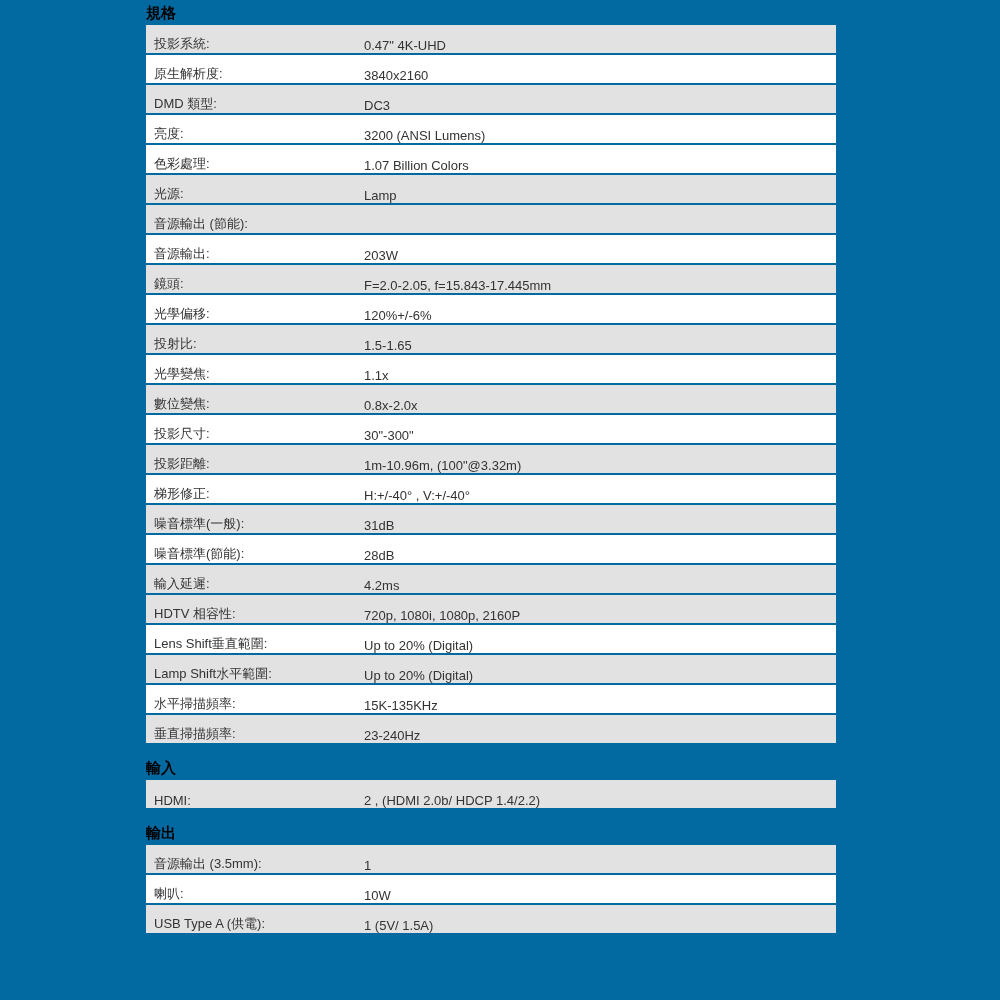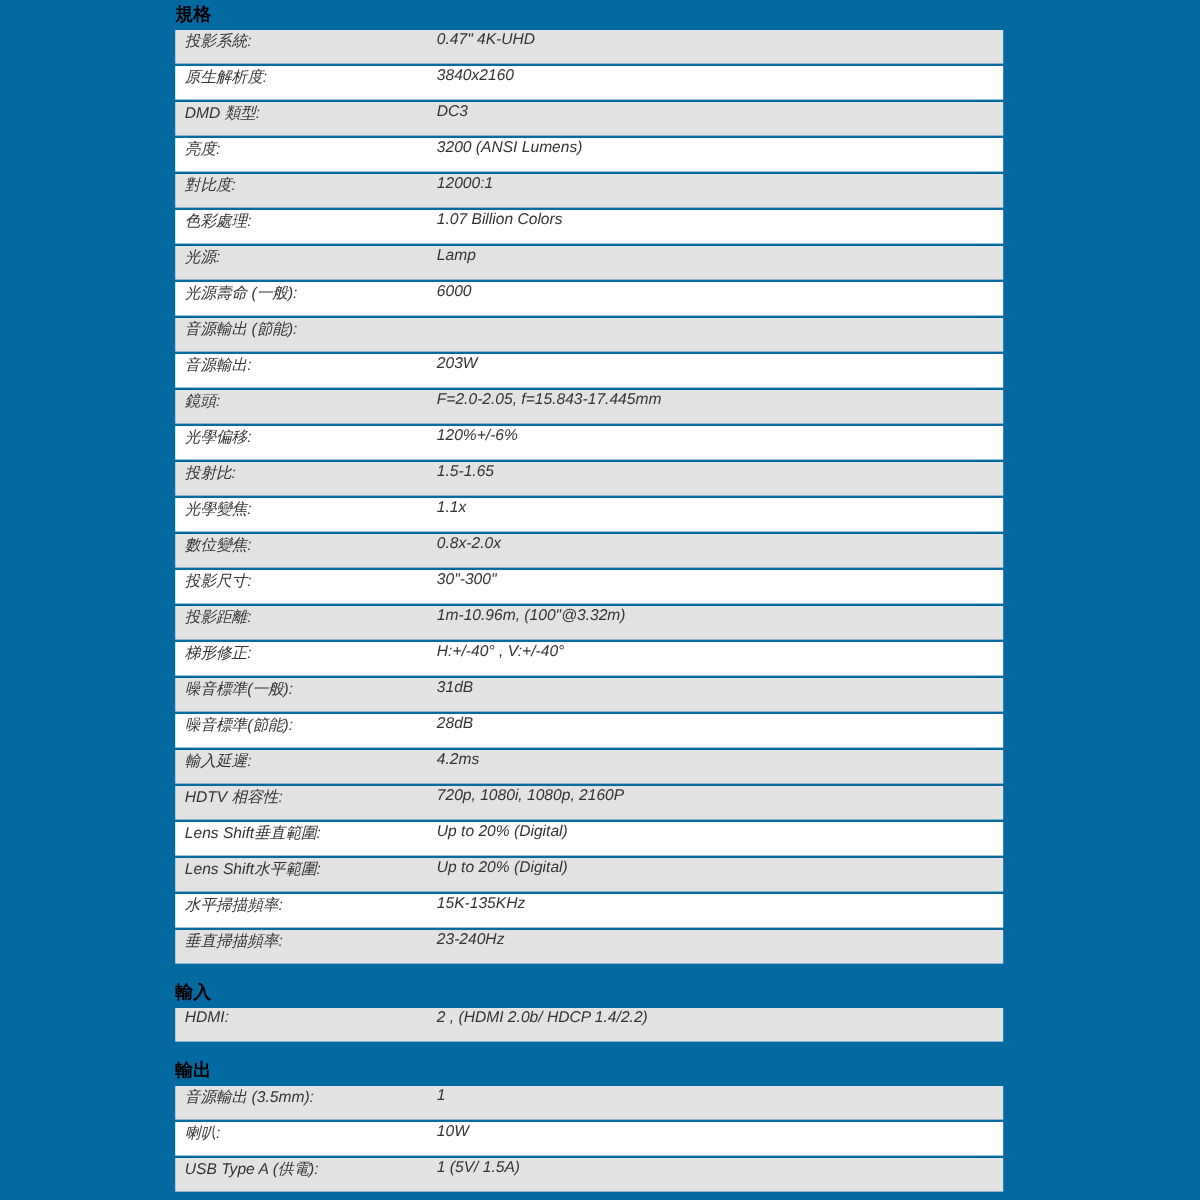--- a/index.html
+++ b/index.html
@@ -26,27 +26,26 @@
     line-height: 17px;
     font-weight: bold;
     color: #000000;
     margin: 0 0 4px 0;
   }
   .section + .section .section-title {
     margin-top: 16px;
   }
   .spec-row {
     display: flex;
-    align-items: flex-start;
+    align-items: flex-end;
     height: 28px;
     margin-bottom: 2px;
     font-size: 13px;
     color: #333333;
     background: #ffffff;
-    font-style: italic;
   }
   .spec-row.shaded {
     background: #e2e2e2;
   }
   .spec-label {
     flex: none;
     width: 210px;
     padding-left: 8px;
     white-space: nowrap;
   }
@@ -71,35 +70,27 @@
           <div class="spec-value">3840x2160</div>
         </div>
         <div class="spec-row shaded">
           <div class="spec-label">DMD 類型:</div>
           <div class="spec-value">DC3</div>
         </div>
         <div class="spec-row">
           <div class="spec-label">亮度:</div>
           <div class="spec-value">3200 (ANSI Lumens)</div>
         </div>
-        <div class="spec-row shaded">
-          <div class="spec-label">對比度:</div>
-          <div class="spec-value">12000:1</div>
-        </div>
         <div class="spec-row">
           <div class="spec-label">色彩處理:</div>
           <div class="spec-value">1.07 Billion Colors</div>
         </div>
         <div class="spec-row shaded">
           <div class="spec-label">光源:</div>
           <div class="spec-value">Lamp</div>
-        </div>
-        <div class="spec-row">
-          <div class="spec-label">光源壽命 (一般):</div>
-          <div class="spec-value">6000</div>
         </div>
         <div class="spec-row shaded">
           <div class="spec-label">音源輸出 (節能):</div>
         </div>
         <div class="spec-row">
           <div class="spec-label">音源輸出:</div>
           <div class="spec-value">203W</div>
         </div>
         <div class="spec-row shaded">
           <div class="spec-label">鏡頭:</div>
@@ -147,21 +138,21 @@
         </div>
         <div class="spec-row shaded">
           <div class="spec-label">HDTV 相容性:</div>
           <div class="spec-value">720p, 1080i, 1080p, 2160P</div>
         </div>
         <div class="spec-row">
           <div class="spec-label">Lens Shift垂直範圍:</div>
           <div class="spec-value">Up to 20% (Digital)</div>
         </div>
         <div class="spec-row shaded">
-          <div class="spec-label">Lens Shift水平範圍:</div>
+          <div class="spec-label">Lamp Shift水平範圍:</div>
           <div class="spec-value">Up to 20% (Digital)</div>
         </div>
         <div class="spec-row">
           <div class="spec-label">水平掃描頻率:</div>
           <div class="spec-value">15K-135KHz</div>
         </div>
         <div class="spec-row shaded">
           <div class="spec-label">垂直掃描頻率:</div>
           <div class="spec-value">23-240Hz</div>
         </div>

